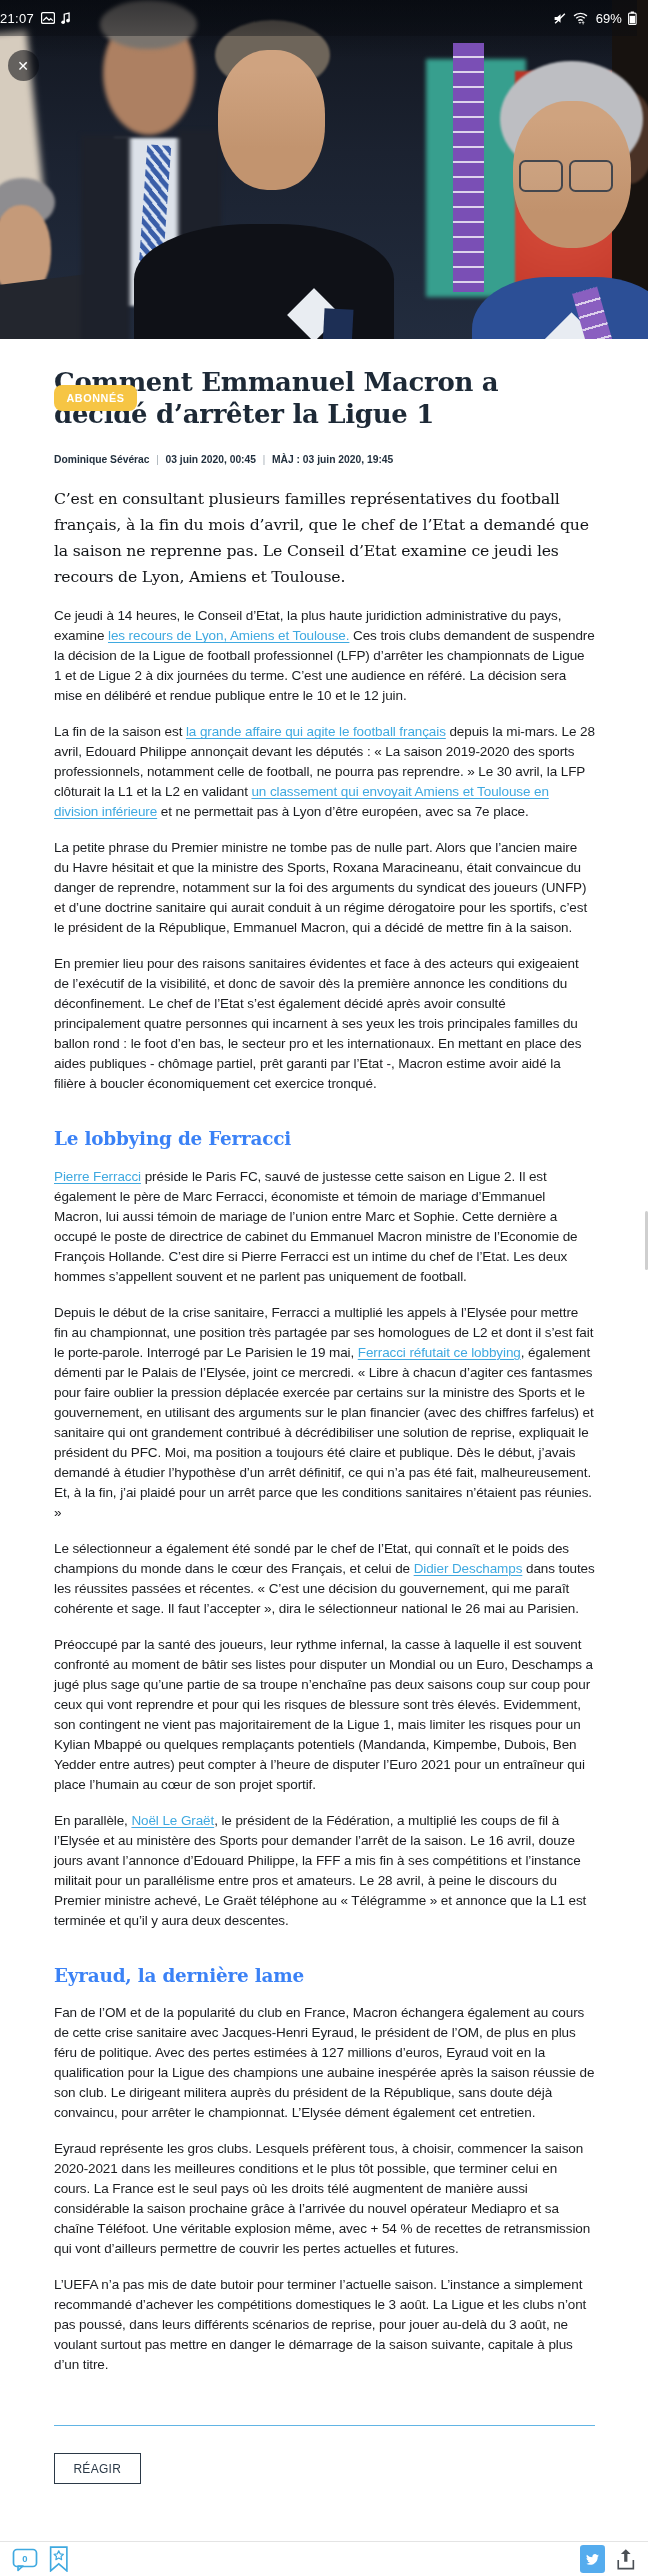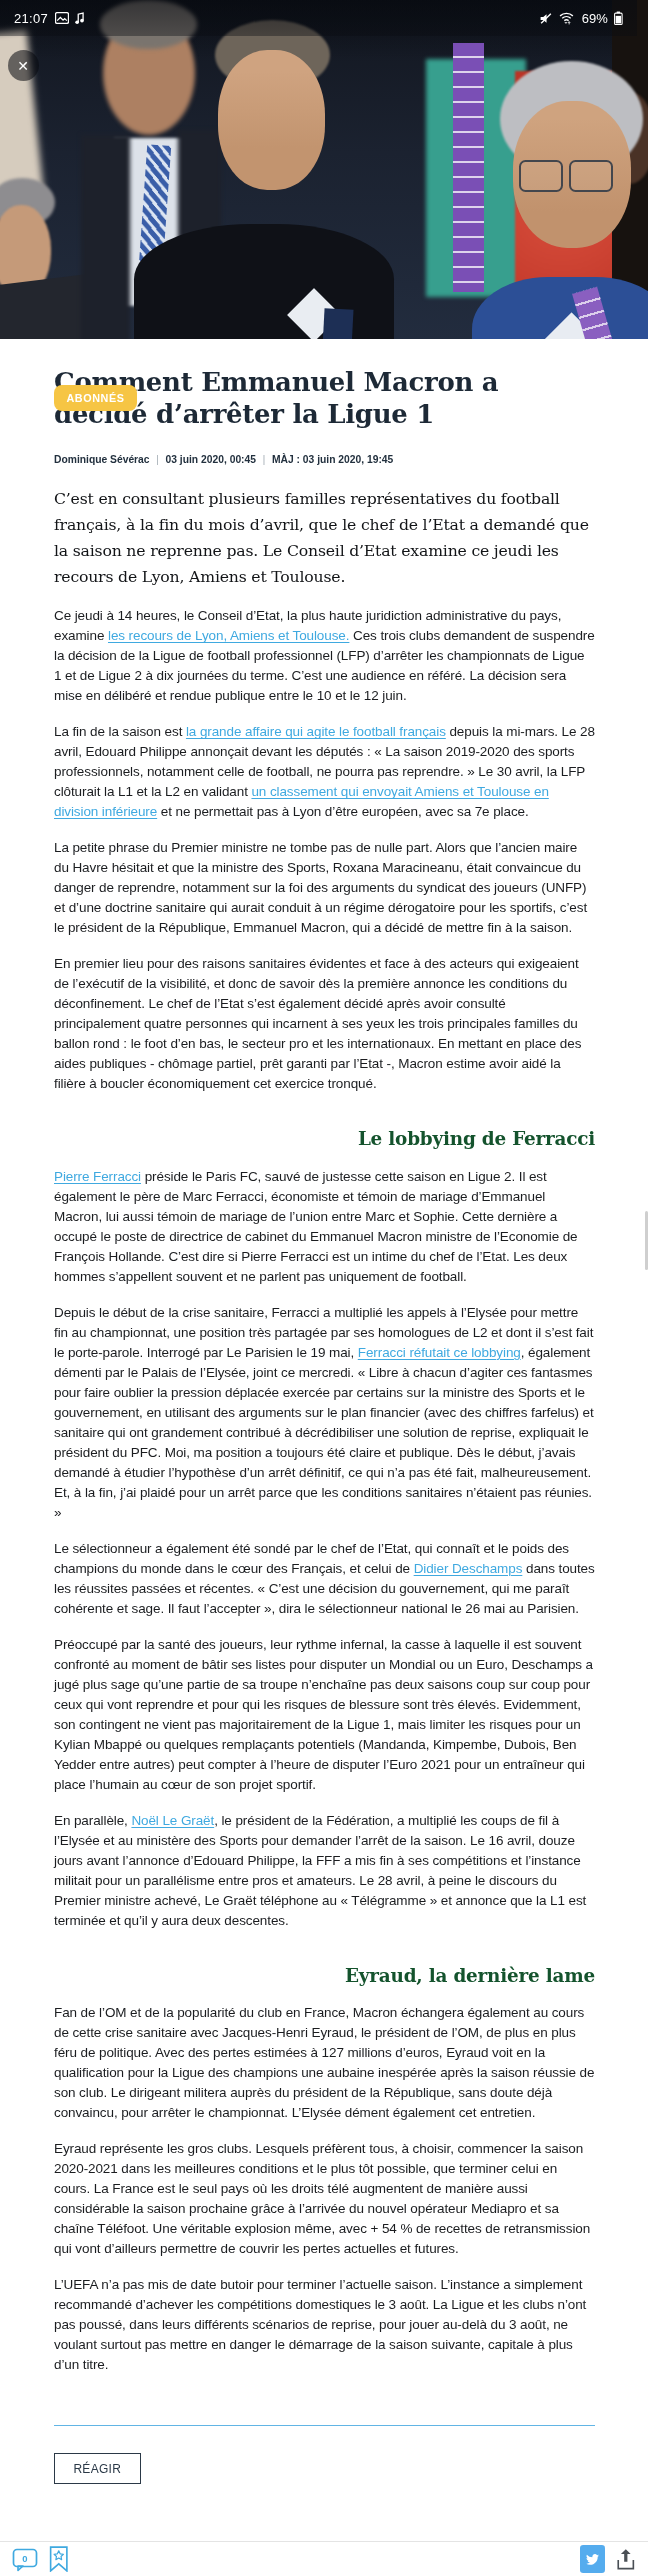--- a/index.html
+++ b/index.html
@@ -38,21 +38,21 @@
     background-image:repeating-linear-gradient(180deg,rgba(255,255,255,0) 0 10.8px,rgba(255,255,255,.7) 10.8px 13px);}
   .p-red-coat{left:515px;top:71px;width:119px;height:335px;background:radial-gradient(circle at 40% 40%,#d94f3d 0%,#bf3527 60%,#9c2a20 100%);filter:blur(1.1px);}
   .p-right-col{left:612px;top:0;width:38px;height:401px;background:#17120f;}
   .p-right-face{left:605px;top:92px;width:50px;height:92px;border-radius:50%;background:#4a3226;filter:blur(1.1px);}
   .p-beads{left:596px;top:301px;width:9.7px;height:70px;border-radius:4.9px;background:repeating-linear-gradient(180deg,#c98a4e 0 7.6px,#7d3d22 7.6px 10.3px);}
   .p-top-shade{left:0;top:0;width:649px;height:59px;background:linear-gradient(180deg,rgba(5,7,11,.55),rgba(5,7,11,0));}
   .photo-credit{position:absolute;right:7.6px;top:377px;color:rgba(255,255,255,.92);font-size:8.7px;letter-spacing:0.1px;}
 
   
   .statusbar{position:absolute;left:0;top:0;width:637px;height:36px;display:flex;align-items:center;justify-content:space-between;
-    padding:0 14px;box-sizing:border-box;background:linear-gradient(180deg,rgba(8,11,17,.60),rgba(8,11,17,.38));color:#fff;z-index:6;}
+    padding:0 0;box-sizing:border-box;background:linear-gradient(180deg,rgba(8,11,17,.60),rgba(8,11,17,.38));color:#fff;z-index:6;}
   .sb-left,.sb-right{display:flex;align-items:center;gap:6.5px;}
   .sb-time{font-size:13px;letter-spacing:0.3px;}
   .sb-pct{font-size:13px;}
   .sb-ic{display:inline-flex;align-items:center;}
 
   
   .close-btn{position:absolute;left:7.6px;top:50px;width:31px;height:31px;border-radius:50%;background:rgba(8,10,14,.55);
     display:flex;align-items:center;justify-content:center;z-index:7;cursor:pointer;}
   .close-btn span{color:#fff;font-size:14px;line-height:1;font-family:"DejaVu Sans",sans-serif;}
 
@@ -62,21 +62,21 @@
 
   
   .content{width:541px;margin:0 auto;}
   h1.title{font-family:"DejaVu Serif",serif;font-weight:bold;color:#1d2936;font-size:26px;line-height:1.22;margin:28px 0 0 0;letter-spacing:-0.3px;}
   .byline{margin-top:23px;color:#22303e;font-size:10.3px;font-weight:bold;display:flex;align-items:center;}
   .byline .sep{color:#aeb6bd;margin:0 6.5px;font-weight:normal;font-size:11.4px;}
   .lead{font-family:"DejaVu Serif",serif;color:#121417;font-size:15.7px;line-height:26px;margin:21px 0 0 0;letter-spacing:-0.2px;}
   .article-body{margin-top:10.8px;}
   .article-body p{color:#1b1d20;font-size:13.5px;line-height:20px;margin:16px 0 0 0;letter-spacing:-0.1px;}
   .article-body a{color:#3fa9e0;text-decoration:underline;text-underline-offset:2.2px;text-decoration-thickness:1.1px;}
-  .article-body h2{font-family:"DejaVu Serif",serif;color:#14532d;font-size:18.4px;line-height:1.2;margin:34px 0 6.5px 0;letter-spacing:-0.2px;text-align:right;}
+  .article-body h2{font-family:"DejaVu Serif",serif;color:#3b82f6;font-size:18.4px;line-height:1.2;margin:34px 0 6.5px 0;letter-spacing:-0.2px;}
 
   
   .divider{width:541px;height:1.6px;background:#62b5e5;margin:50px auto 0 auto;}
   .reactions-row{width:541px;margin:27px auto 0 auto;display:flex;align-items:center;justify-content:space-between;}
   .reagir-btn{border:1.1px solid #2b3947;background:#fff;color:#2b3947;font-size:12px;letter-spacing:0.3px;
     padding:7.6px 18.4px;cursor:pointer;font-family:"Liberation Sans",sans-serif;}
 
   
   .bottombar{position:absolute;left:0;bottom:0;width:649px;height:35px;background:#fff;border-top:0.5px solid #e4e4e4;
     display:flex;align-items:center;justify-content:space-between;padding:0 12px;box-sizing:border-box;z-index:8;}

